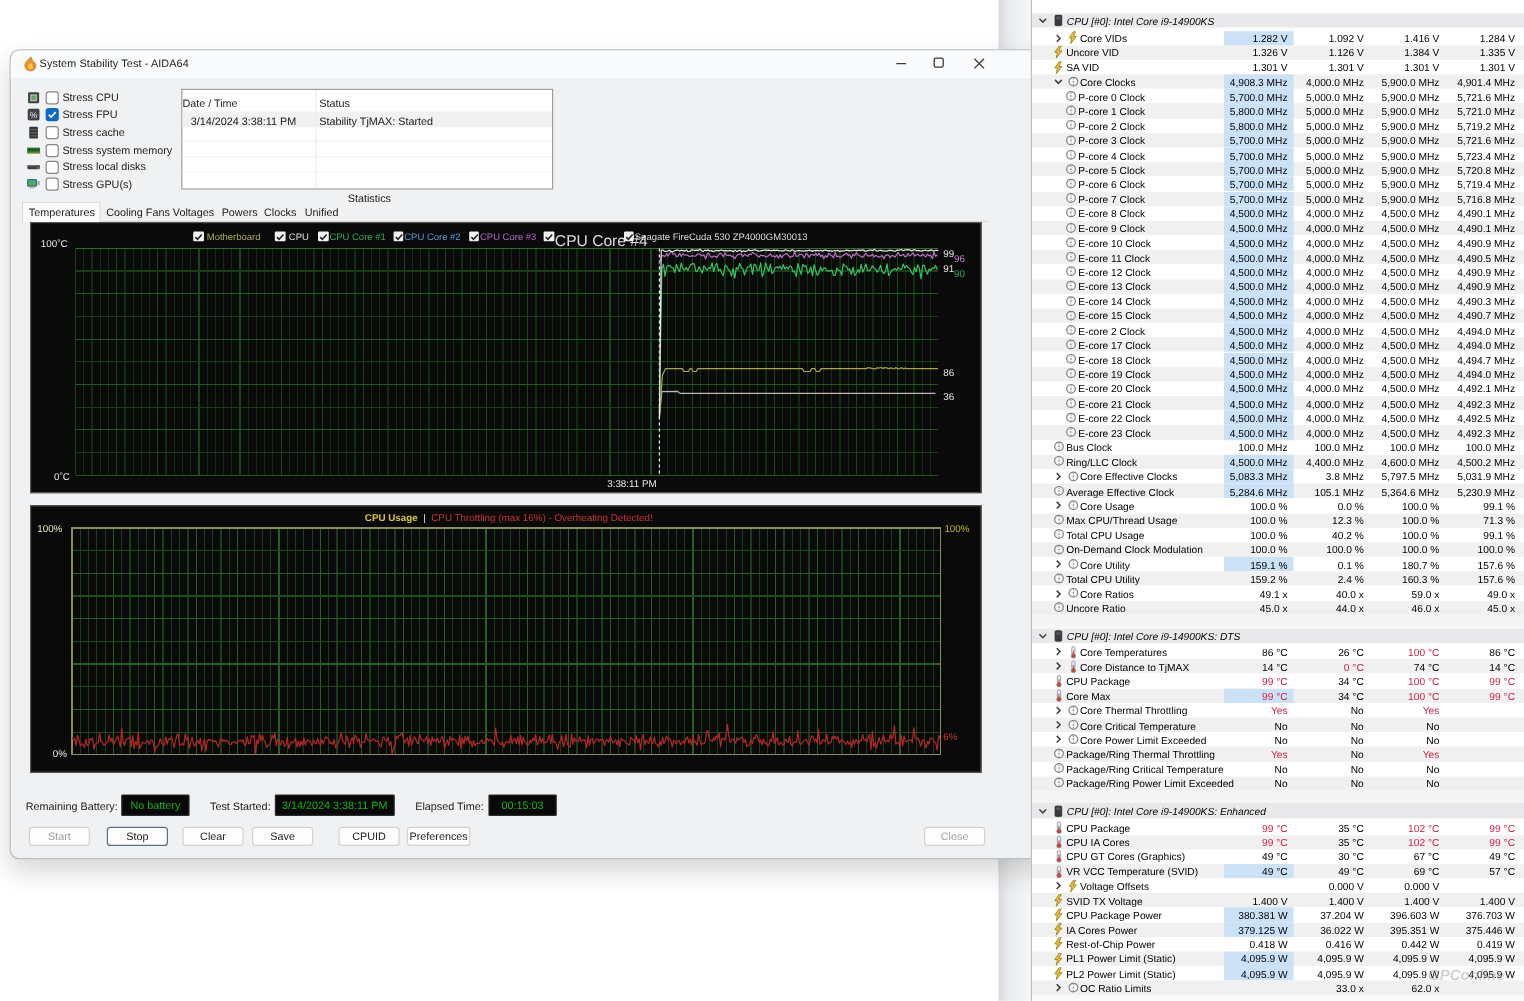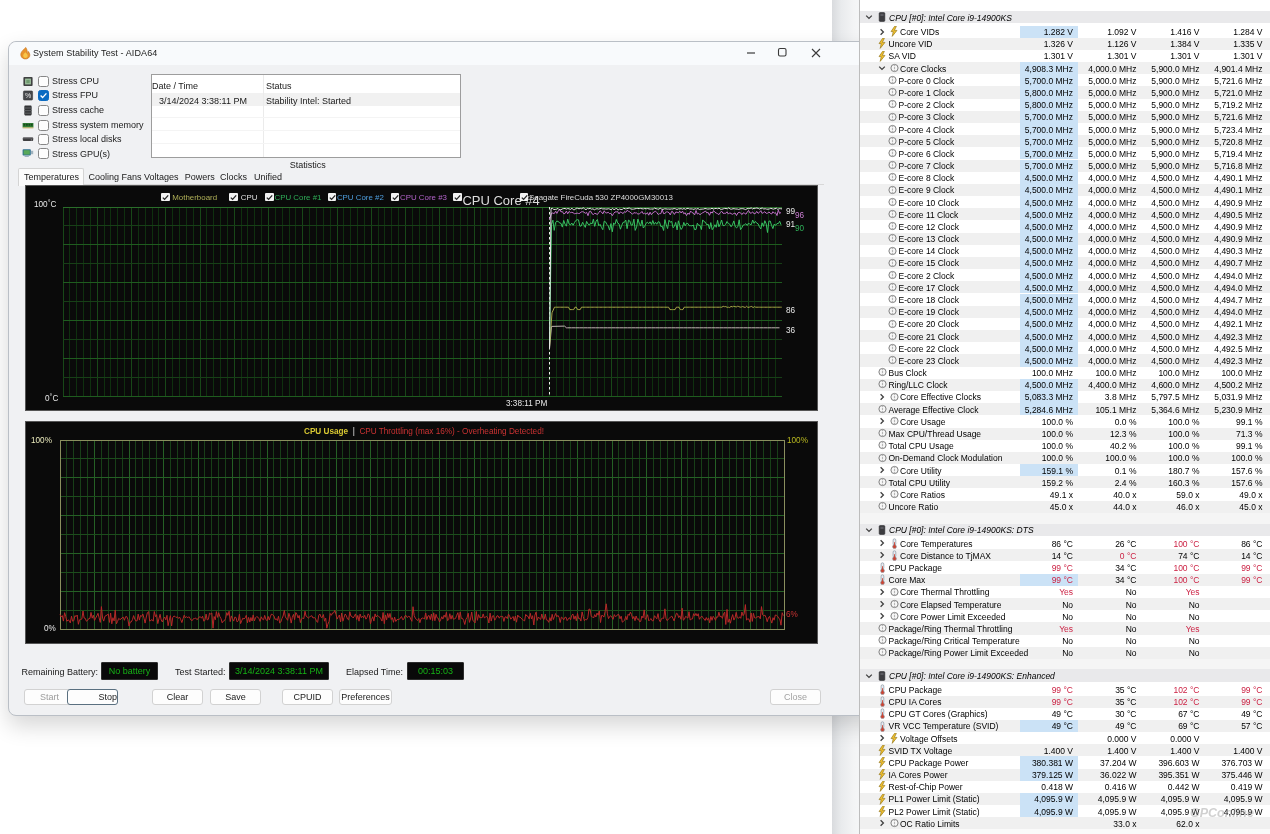--- a/index.html
+++ b/index.html
@@ -94,21 +94,21 @@
       <rect x="9.0" y="2.8" width="2.2" height="3.4" fill="#9fb2bd"></rect>
       <rect x="2.6" y="8.0" width="4.2" height="1.0" fill="#9fb2bd"></rect>
     </svg>
 <div class="cb" style="left:29px;top:106.4px"></div>
 <div class="stress" style="left:43px;top:106.6px">Stress GPU(s)</div>
 <div class="lbox">
 <div style="position:absolute;left:0;top:6px">Date / Time</div>
 <div style="position:absolute;left:114px;top:6px">Status</div>
 <div style="position:absolute;left:0;top:18.5px;width:308px;height:13px;background:#f1f1f1"></div>
 <div style="position:absolute;left:7px;top:21px">3/14/2024 3:38:11 PM</div>
-<div style="position:absolute;left:114px;top:21px">Stability Intel: Started</div>
+<div style="position:absolute;left:114px;top:21px">Stability TjMAX: Started</div>
 <div style="position:absolute;left:110.5px;top:0;width:1px;height:82px;background:#ebebeb"></div>
 <div style="position:absolute;left:0;top:42.5px;width:308px;height:1px;background:#f4f4f4"></div>
 <div style="position:absolute;left:0;top:55.6px;width:308px;height:1px;background:#f4f4f4"></div>
 <div style="position:absolute;left:0;top:68.7px;width:308px;height:1px;background:#f4f4f4"></div>
 </div>
 <div style="position:absolute;left:9px;top:126px;width:806px;height:17px;border-bottom:1px solid #d8d8d8"></div>
 <div style="position:absolute;left:9px;top:125.5px;width:66px;height:18px;background:#fbfbfb;border:1px solid #d4d4d4;border-bottom:none;border-radius:2px 2px 0 0"></div>
 <div class="tabtxt" style="left:15px;top:129.5px">Temperatures</div>
 <div class="tabtxt" style="left:79.5px;top:129.5px">Cooling Fans</div>
 <div class="tabtxt" style="left:135px;top:129.5px">Voltages</div>
@@ -194,21 +194,21 @@
 <div class="glbl" style="left:18px;top:202px;color:#e8e8e8">0%</div>
 <div class="glbl" style="left:760px;top:188px;color:#cc3333">6%</div>
 </div>
 <div class="blab" style="left:12.5px">Remaining Battery:</div>
 <div class="led" style="left:92px;width:57px">No battery</div>
 <div class="blab" style="left:166px">Test Started:</div>
 <div class="led" style="left:220px;width:100px">3/14/2024 3:38:11 PM</div>
 <div class="blab" style="left:337px">Elapsed Time:</div>
 <div class="led" style="left:398px;width:57px">00:15:03</div>
 <div class="btn" style="left:15px;color:#9c9c9c;">Start</div>
-<div class="btn" style="left:58px;color:#1a1a1a;border:1.5px solid #5a7080;text-align:right;">Stop</div>
+<div class="btn" style="left:80px;color:#1a1a1a;border:1.5px solid #5a7080;">Stop</div>
 <div class="btn" style="left:143px;color:#1a1a1a;">Clear</div>
 <div class="btn" style="left:201px;color:#1a1a1a;">Save</div>
 <div class="btn" style="left:273px;color:#1a1a1a;">CPUID</div>
 <div class="btn" style="left:330px;color:#1a1a1a;width:53px;">Preferences</div>
 <div class="btn" style="left:761px;color:#a2a2a2;">Close</div>
 </div>
 <div id="panel"></div>
 <div style="position:absolute;left:860px;top:512.6px;width:410px;height:11px;background:#f5f5f5"></div>
 <div style="position:absolute;left:860px;top:658.3px;width:410px;height:11.2px;background:#f5f5f5"></div>
 <div style="position:absolute;left:860px;top:828.7px;width:410px;height:5.3px;background:#fafafa"></div>
@@ -864,21 +864,21 @@
 <div class="srow odd" style="top:598.0px">
 <svg style="position:absolute;left:17.5px;top:2.2px" width="8" height="8" viewBox="0 0 8 8">
       <polyline points="2.6,1.2 5.4,4 2.6,6.8" fill="none" stroke="#404040" stroke-width="1.3"></polyline>
     </svg>
 <svg style="position:absolute;left:30px;top:0.8px" width="9" height="10" viewBox="0 0 9 10">
       <circle cx="4.5" cy="5" r="3.6" fill="#f7f7f7" stroke="#808080" stroke-width="1"></circle>
       <circle cx="4.5" cy="5" r="0.7" fill="#909090"></circle>
       <rect x="4.1" y="2.2" width="0.8" height="1" fill="#909090"></rect>
       <rect x="4.1" y="6.8" width="0.8" height="1" fill="#909090"></rect>
     </svg>
-<span class="slbl" style="left:40px">Core Elapsed Temperature</span>
+<span class="slbl" style="left:40px">Core Critical Temperature</span>
 <span class="sval" style="left:151.0px">No</span>
 <span class="sval" style="left:214.5px">No</span>
 <span class="sval" style="left:277.5px">No</span>
 </div>
 <div class="srow" style="top:610.2px">
 <svg style="position:absolute;left:17.5px;top:2.2px" width="8" height="8" viewBox="0 0 8 8">
       <polyline points="2.6,1.2 5.4,4 2.6,6.8" fill="none" stroke="#404040" stroke-width="1.3"></polyline>
     </svg>
 <svg style="position:absolute;left:30px;top:0.8px" width="9" height="10" viewBox="0 0 9 10">
       <circle cx="4.5" cy="5" r="3.6" fill="#f7f7f7" stroke="#808080" stroke-width="1"></circle>

